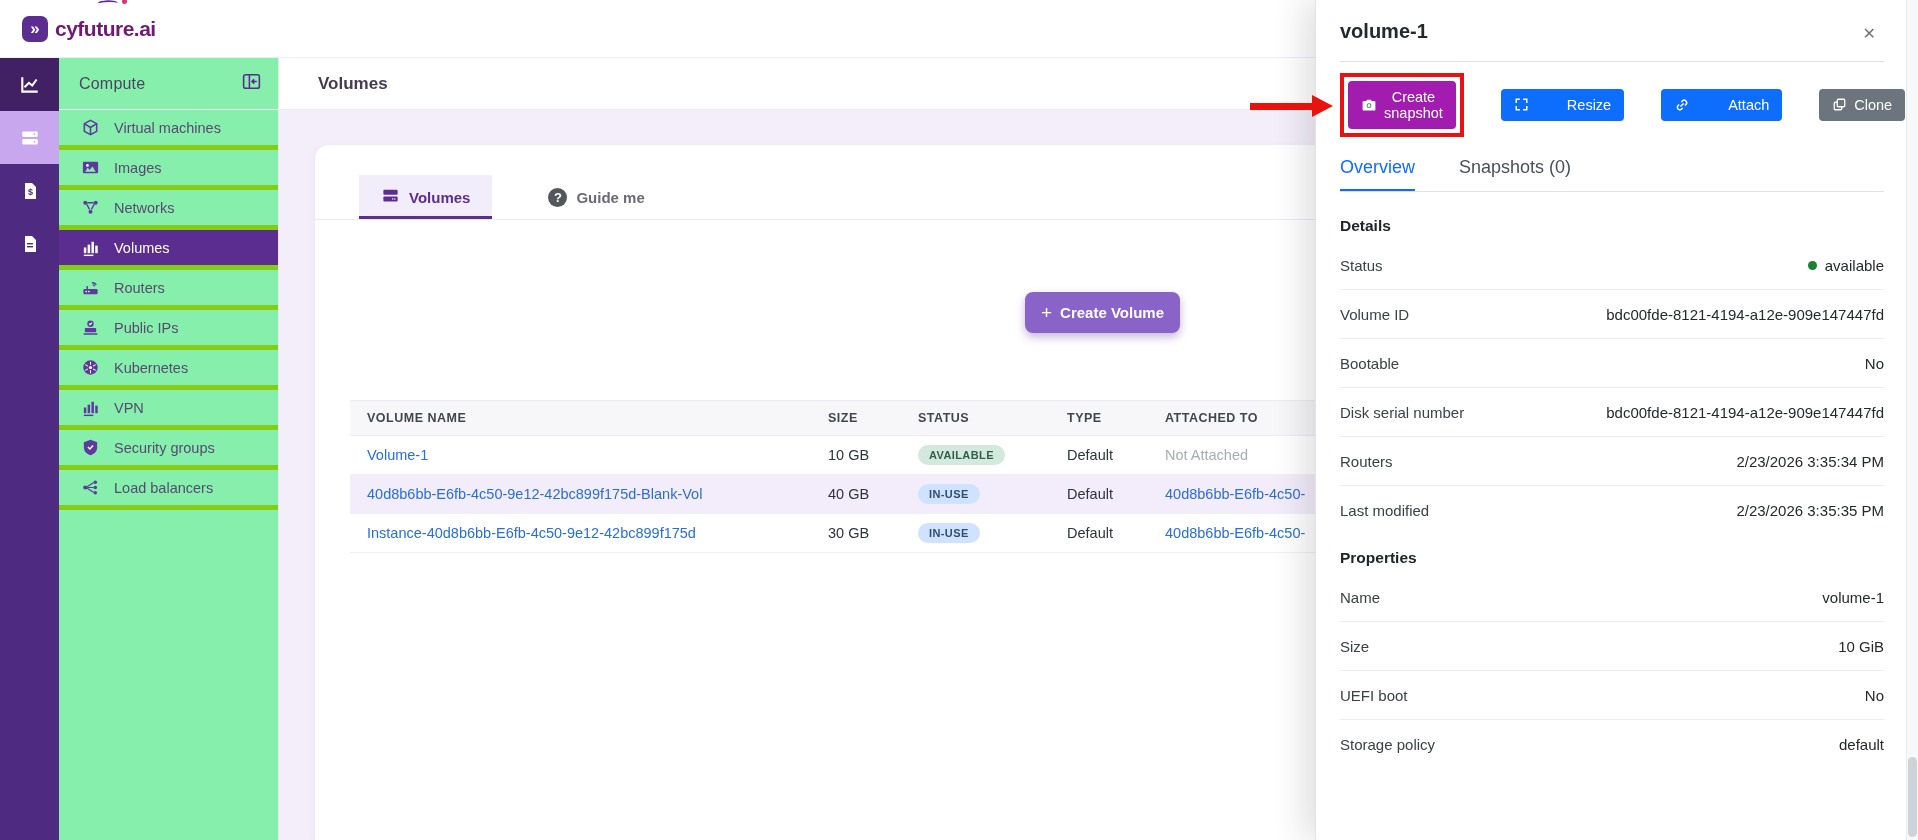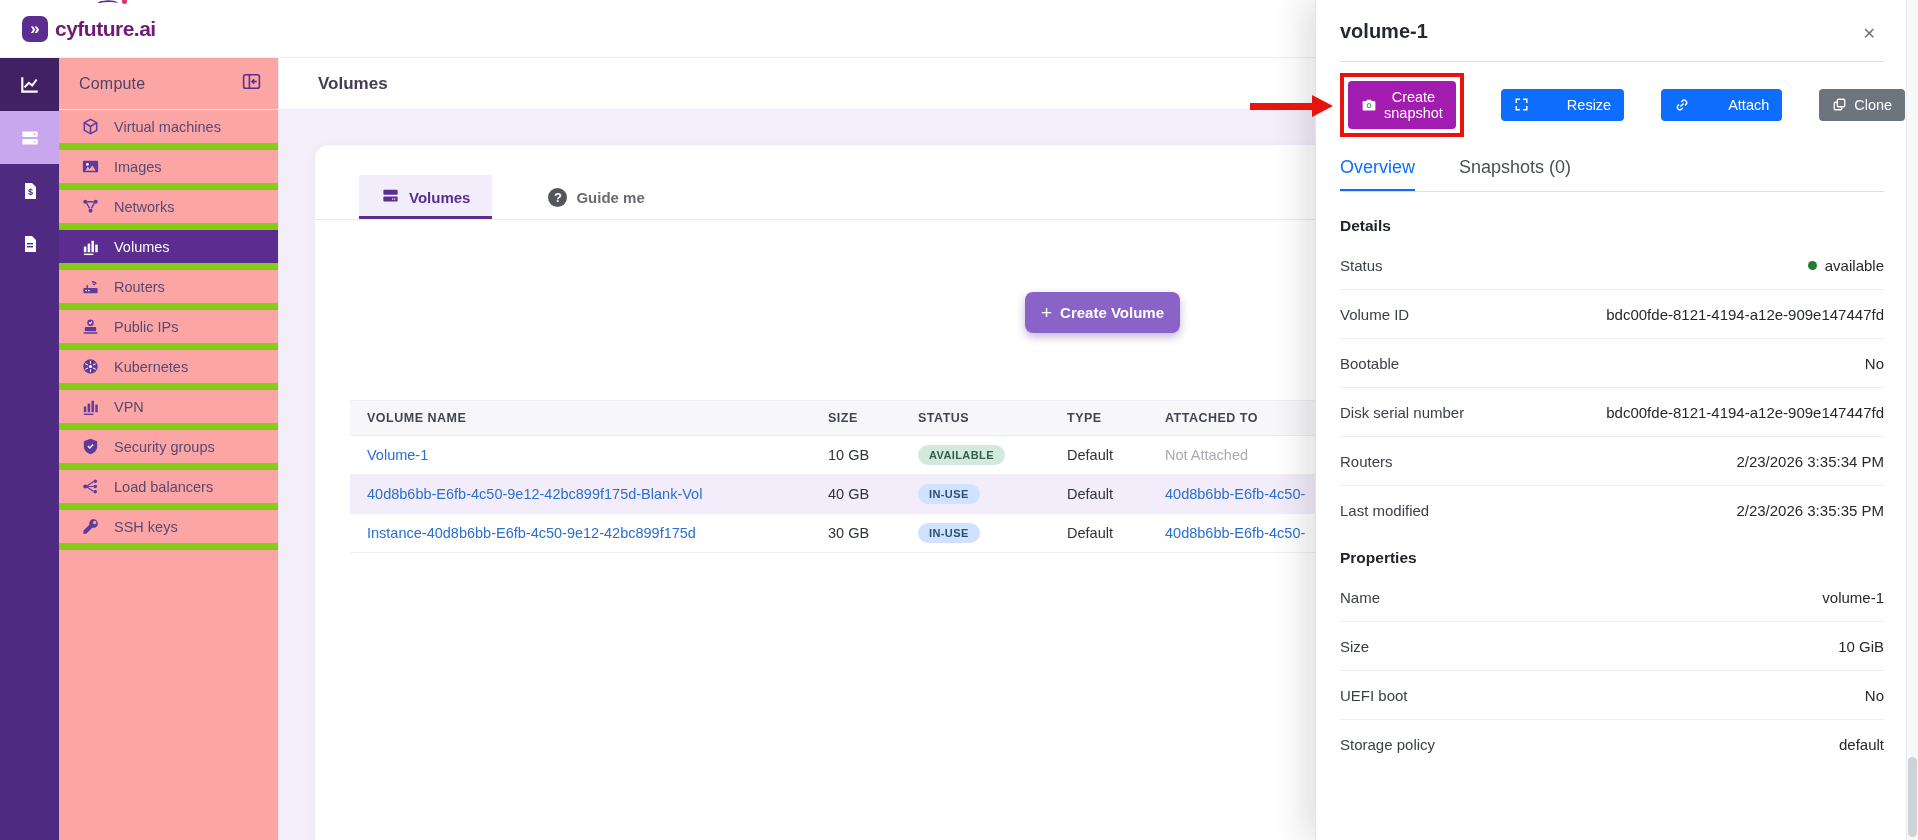--- a/index.html
+++ b/index.html
@@ -18,28 +18,28 @@
                  border-top:2.5px solid #5b2d90; border-radius:50% 100% 0 0; transform:rotate(-6deg); }
 
   
   .rail { position:absolute; left:0; top:58px; width:59px; bottom:0; background:#4e2a80; z-index:2; }
   .rail-item { height:53px; display:flex; align-items:center; justify-content:center; color:#fff; cursor:pointer; }
   .rail-item.first { background:#422064; }
   .rail-item.selected { background:#c9a7ee; }
   .rail-item svg { display:block; }
 
   
-  .sidebar { position:absolute; left:59px; top:58px; width:220px; bottom:0; background:#fca5a5;
+  .sidebar { position:absolute; left:59px; top:58px; width:220px; bottom:0; background:#86efac;
              border-right:1px solid #e9e6f0; z-index:2; }
   .side-head { height:52px; display:flex; align-items:center; justify-content:space-between;
                padding:0 16px 0 20px; border-bottom:1px solid #edeaf3; }
   .side-head-title { font-size:16px; color:#4c4462; letter-spacing:.2px; }
   .collapse-btn { color:#5b2d90; cursor:pointer; display:flex; }
   .nav-item { height:40px; display:flex; align-items:center; gap:13px; padding-left:20px;
-              border-bottom:7px solid #84cc16; color:#564a72; font-size:14.5px; cursor:pointer;text-align:center; }
+              border-bottom:5px solid #84cc16; color:#564a72; font-size:14.5px; cursor:pointer;text-align:center; }
   .nav-item .nicon { width:22px; display:flex; justify-content:center; color:#5f3a9e; }
   .nav-item.selected { background:#5b2d90; color:#fff; }
   .nav-item.selected .nicon { color:#fff; }
 
   
   .main { position:absolute; left:279px; top:58px; right:0; bottom:0; }
   .page-head { height:52px; background:#fff; border-bottom:1px solid #edeaf3;
                display:flex; align-items:center; padding-left:39px; }
   .page-title { font-size:17px; font-weight:bold; color:#443c55; }
   .content { position:absolute; top:52px; left:0; right:0; bottom:0; background:#f3eefa; }
@@ -291,28 +291,20 @@
     <span class="nicon">
       <svg width="19" height="19" viewBox="0 0 20 20" fill="currentColor">
         <circle cx="4.5" cy="10" r="2.2"></circle>
           <circle cx="15" cy="4.5" r="1.9"></circle>
           <circle cx="15" cy="10" r="1.9"></circle>
           <circle cx="15" cy="15.5" r="1.9"></circle>
         <path d="M6.5 9.2 13 5m-6.5 5H13m-6.5.8L13 15" stroke="currentColor" stroke-width="1.3" fill="none"></path>
       </svg>
     </span>
     <span>Load balancers</span>
-  </div>
-  <div class="nav-item">
-    <span class="nicon">
-      <svg width="19" height="19" viewBox="0 0 20 20" fill="currentColor">
-        <path d="M13.2 2.2a4.6 4.6 0 0 0-4.4 6L2.5 14.5V17.5h3l6.3-6.3a4.6 4.6 0 1 0 1.4-9zm1.2 5.4a1.8 1.8 0 1 1 0-3.6 1.8 1.8 0 0 1 0 3.6z"></path>
-      </svg>
-    </span>
-    <span>SSH keys</span>
   </div>
 </div>
 
 <div class="main">
   <div class="page-head">
     <span class="page-title">Volumes</span>
   </div>
   <div class="content">
     <div class="card">
 

